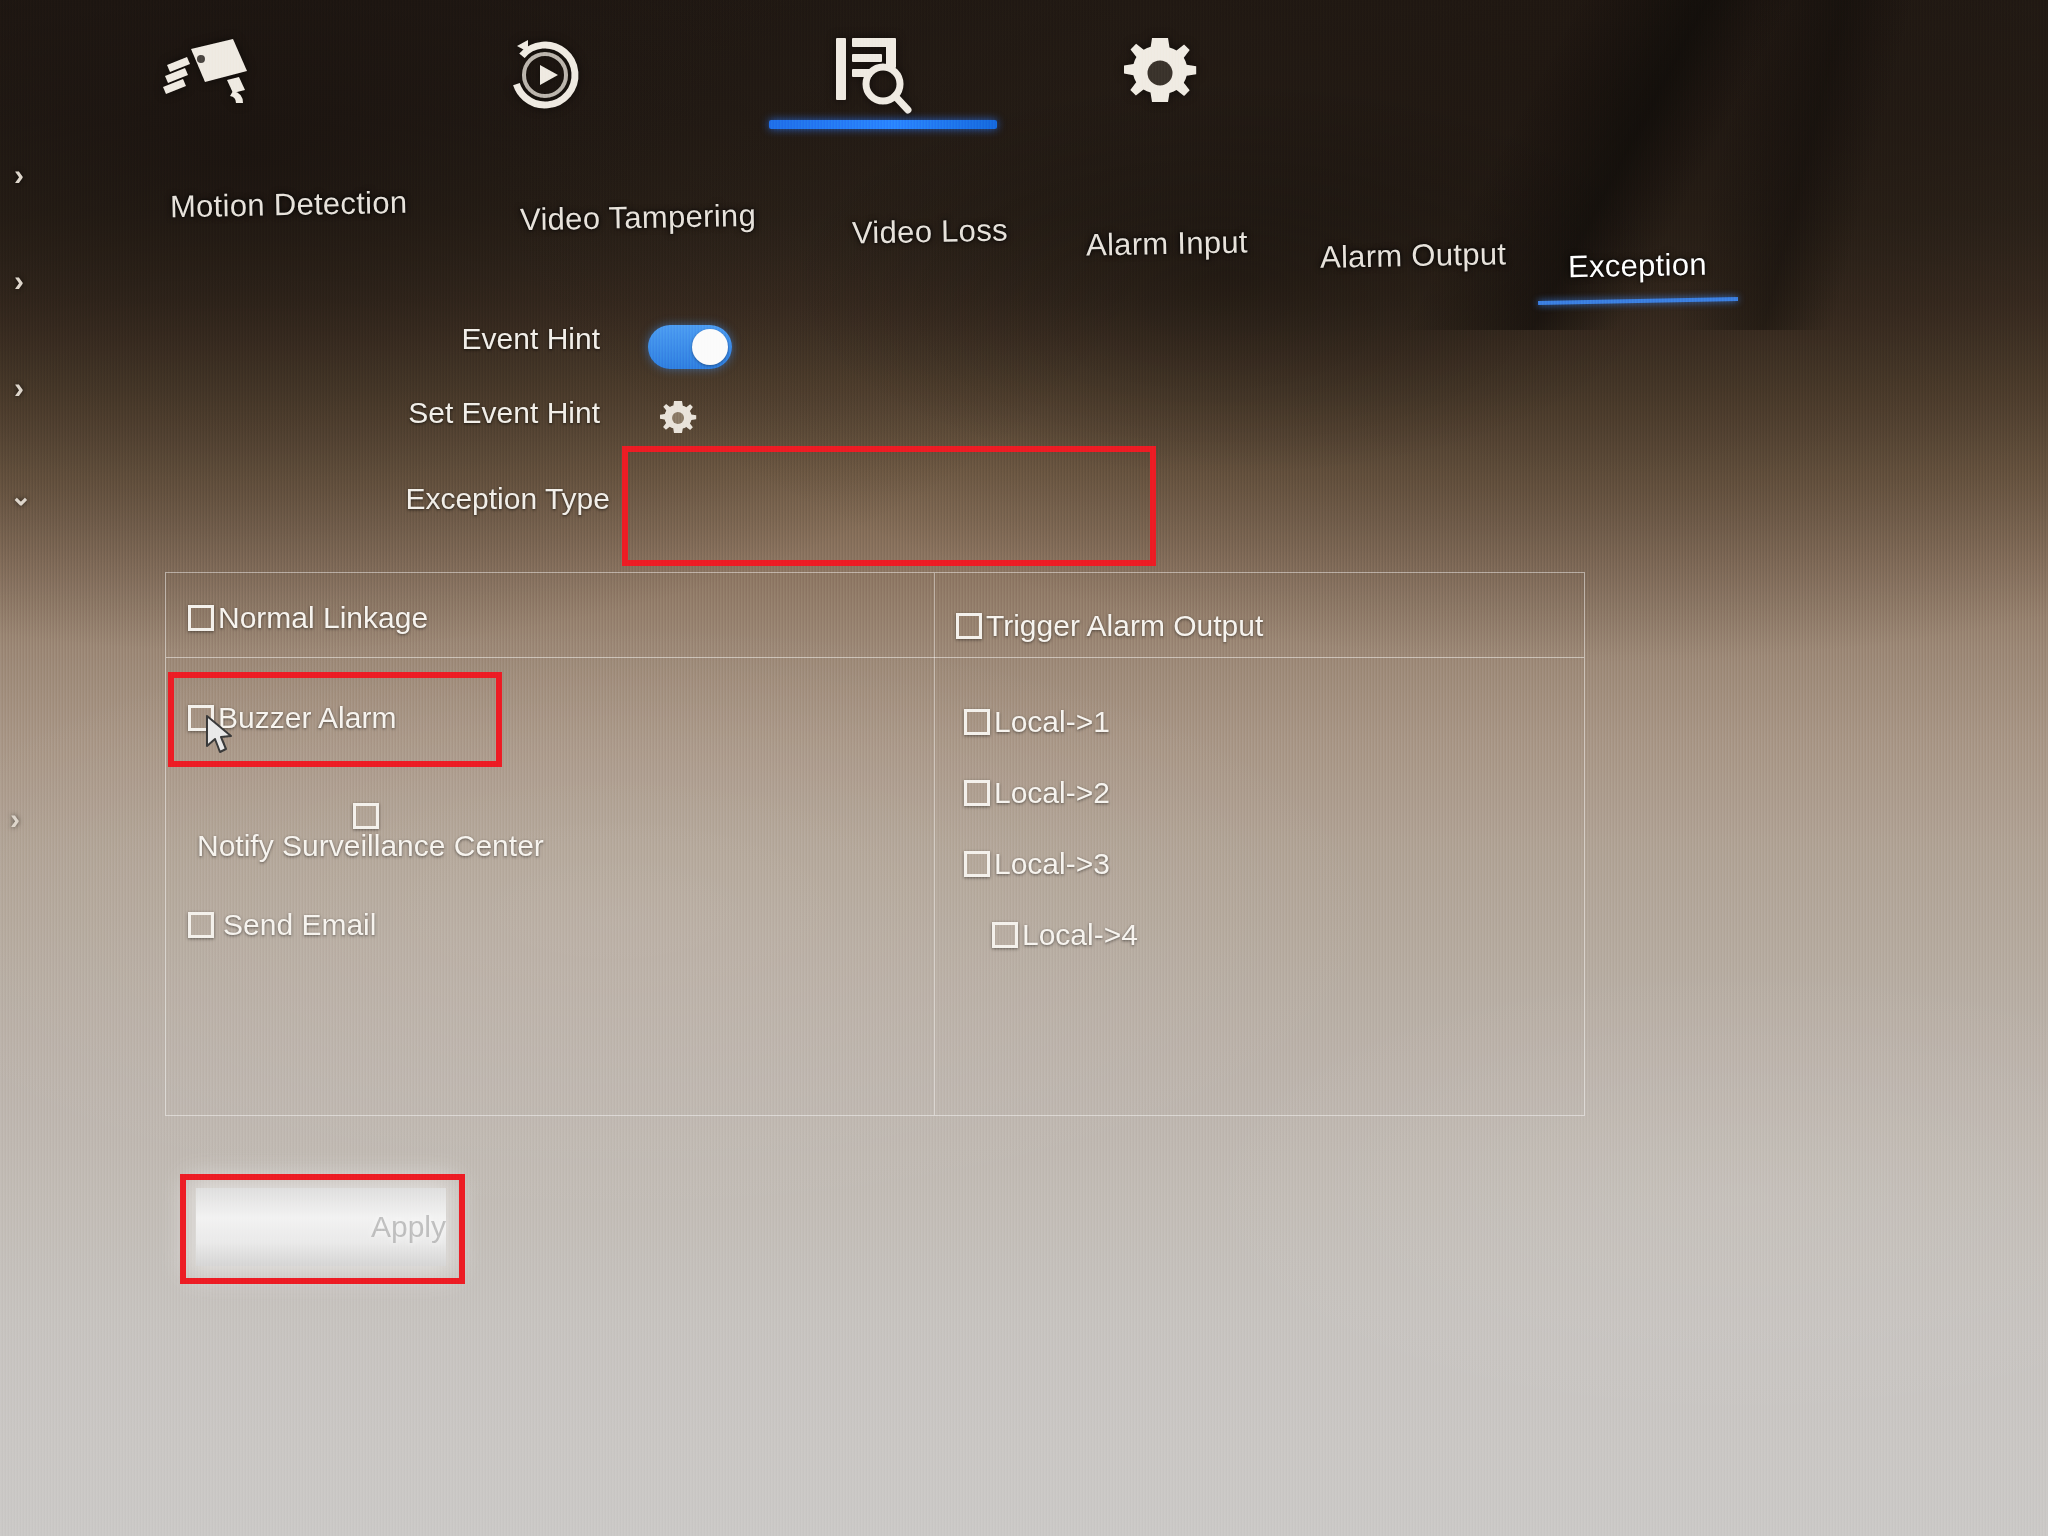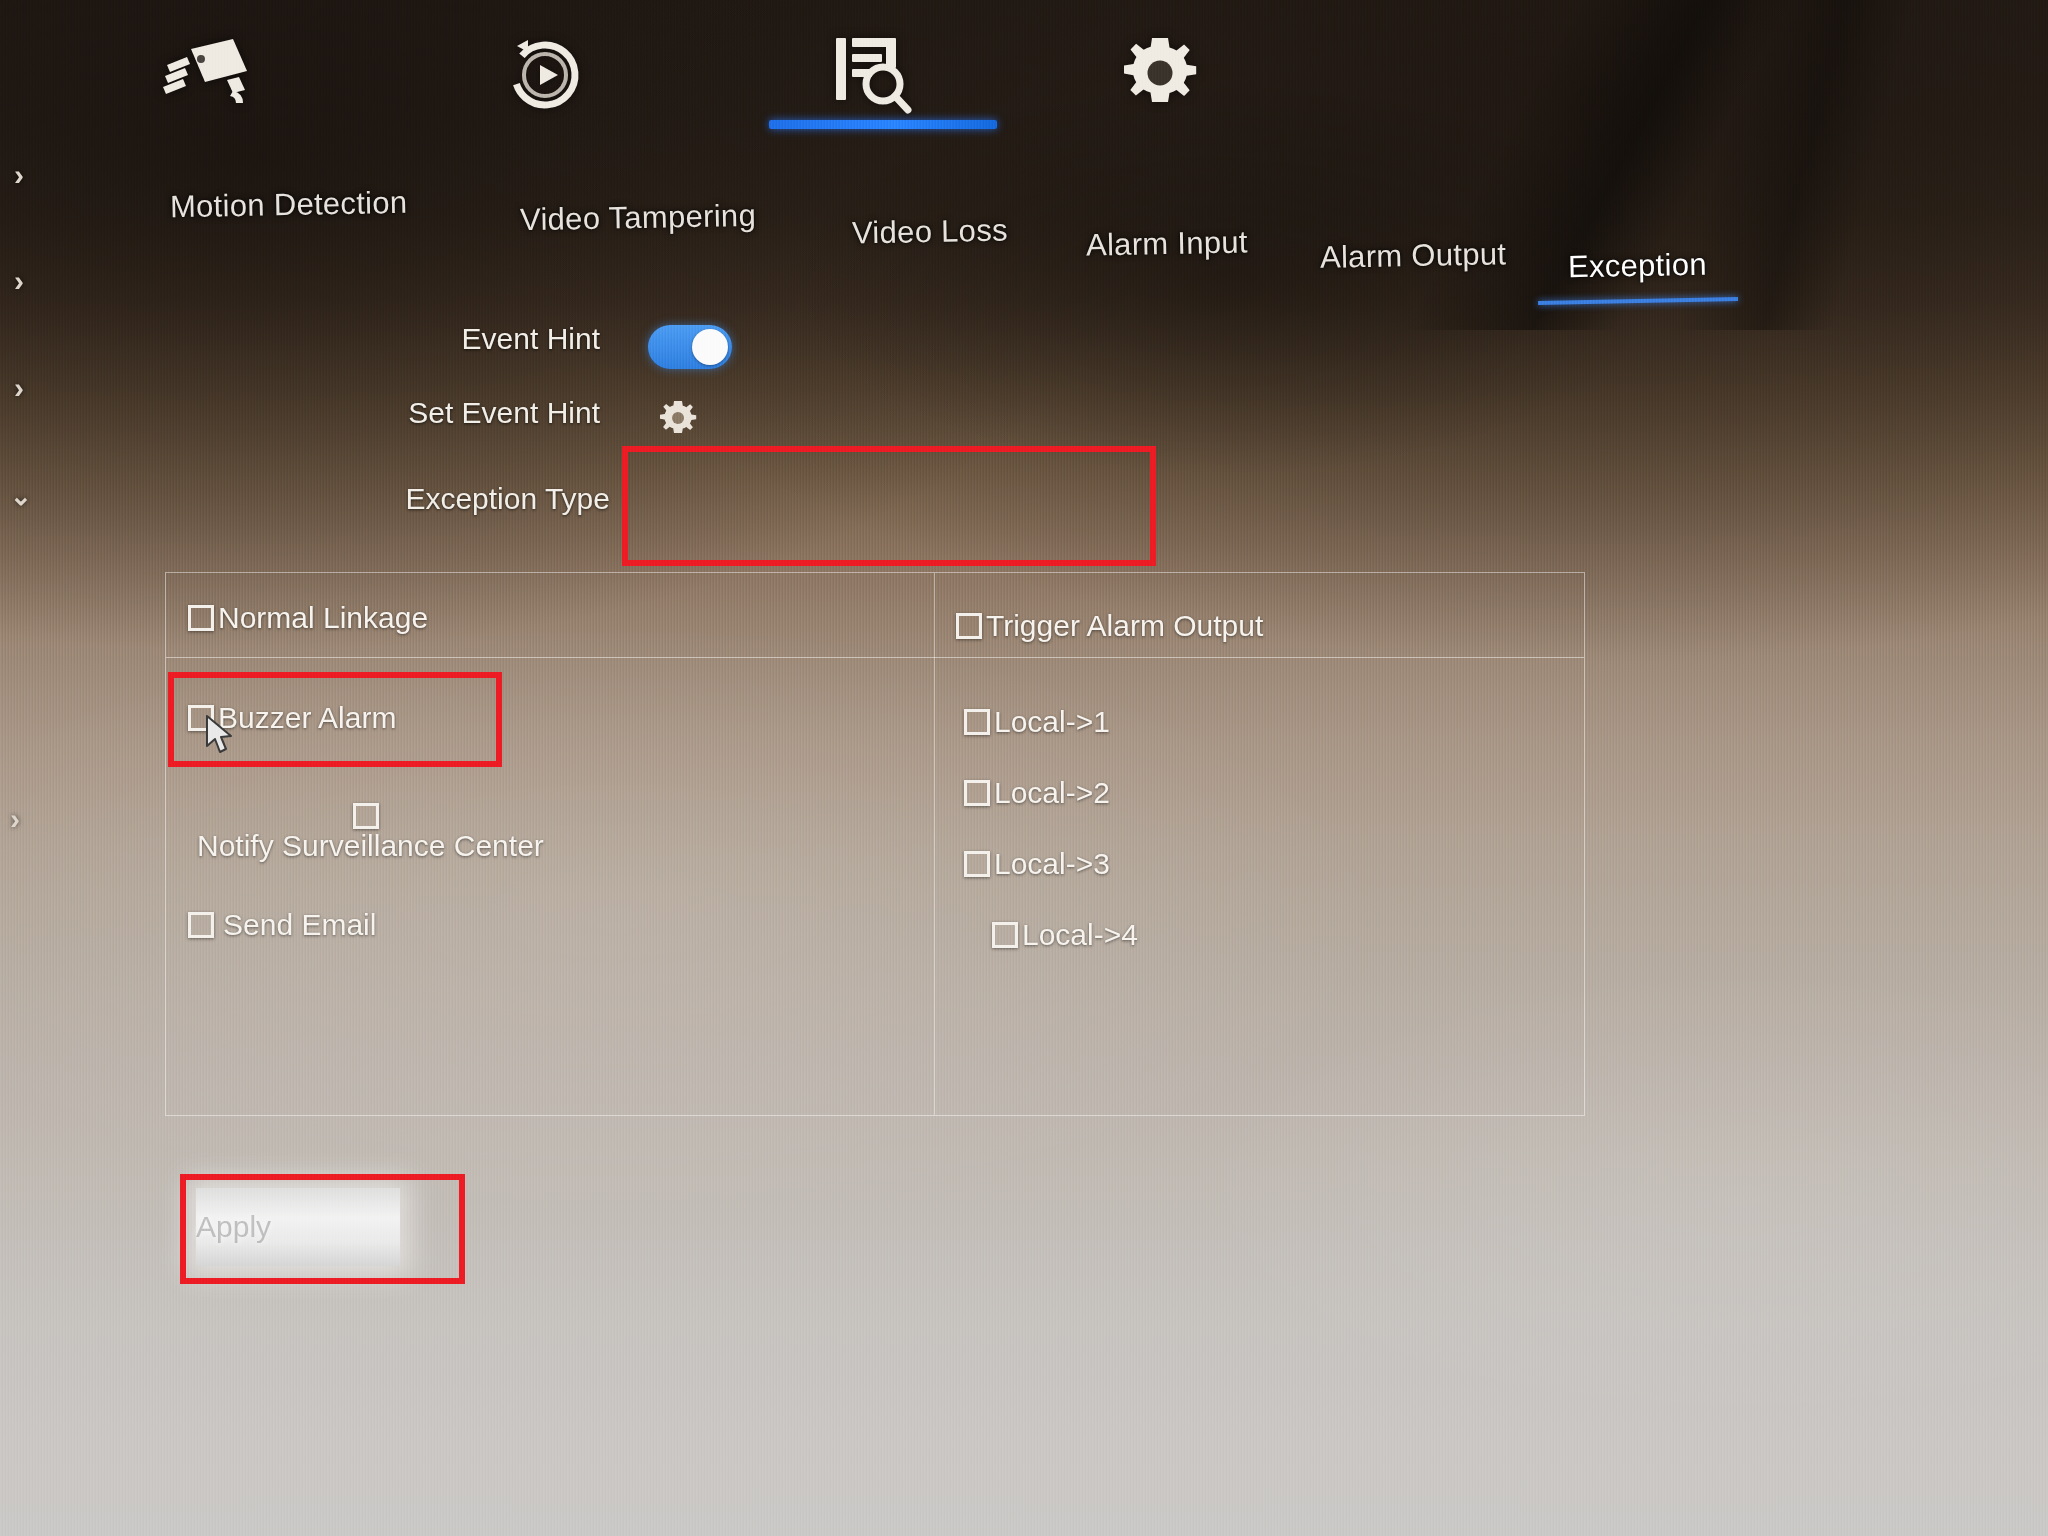--- a/index.html
+++ b/index.html
@@ -175,27 +175,27 @@
     flex:0 0 auto;
   }
   .cblabel {
     color:#f7f4ef; font-size:30px; margin-left:9px;
     text-shadow:0 1px 3px rgba(0,0,0,0.5);
   }
   .cblabel.tight { margin-left:4px; }
 
   
   #apply-button {
-    position:absolute; left:196px; top:1188px; width:204px; height:78px;
+    position:absolute; left:196px; top:1188px; width:250px; height:78px;
     background:linear-gradient(180deg,
       rgba(226,226,226,0.92) 0%,
       rgba(244,244,244,0.97) 38%,
       rgba(236,236,236,0.95) 70%,
       rgba(216,216,216,0.9) 100%);
-    display:flex; align-items:center; justify-content:flex-start;
+    display:flex; align-items:center; justify-content:flex-end;
     box-shadow:0 0 26px 10px rgba(250,250,250,0.55);
   }
   #apply-button .lbl {
     color:rgba(150,150,150,0.55);
     font-size:30px;
     text-shadow:0 0 7px rgba(255,255,255,0.9);
   }
 
   
   #cursor { position:absolute; left:205px; top:714px; width:34px; height:44px; }

